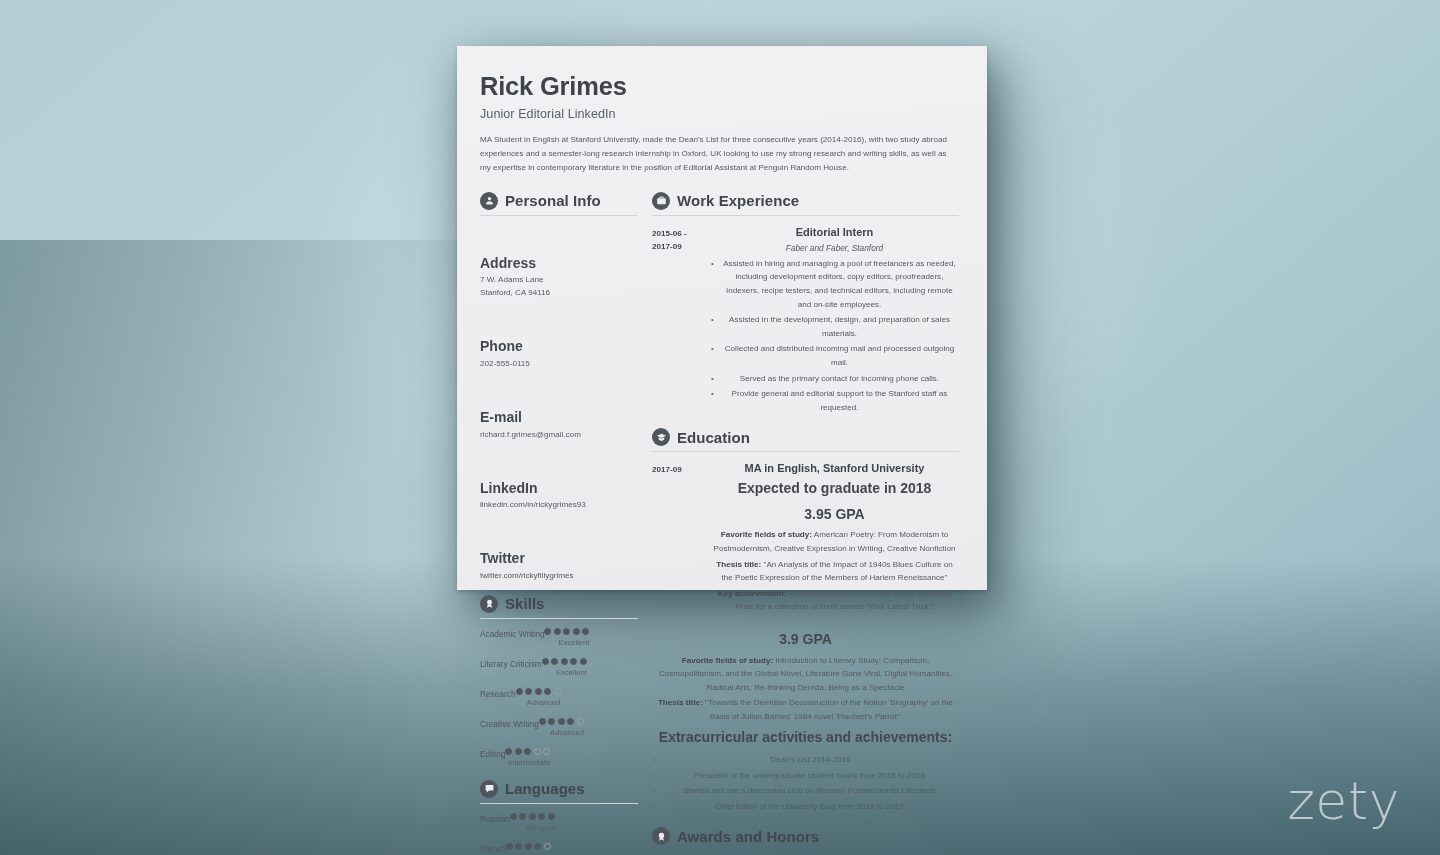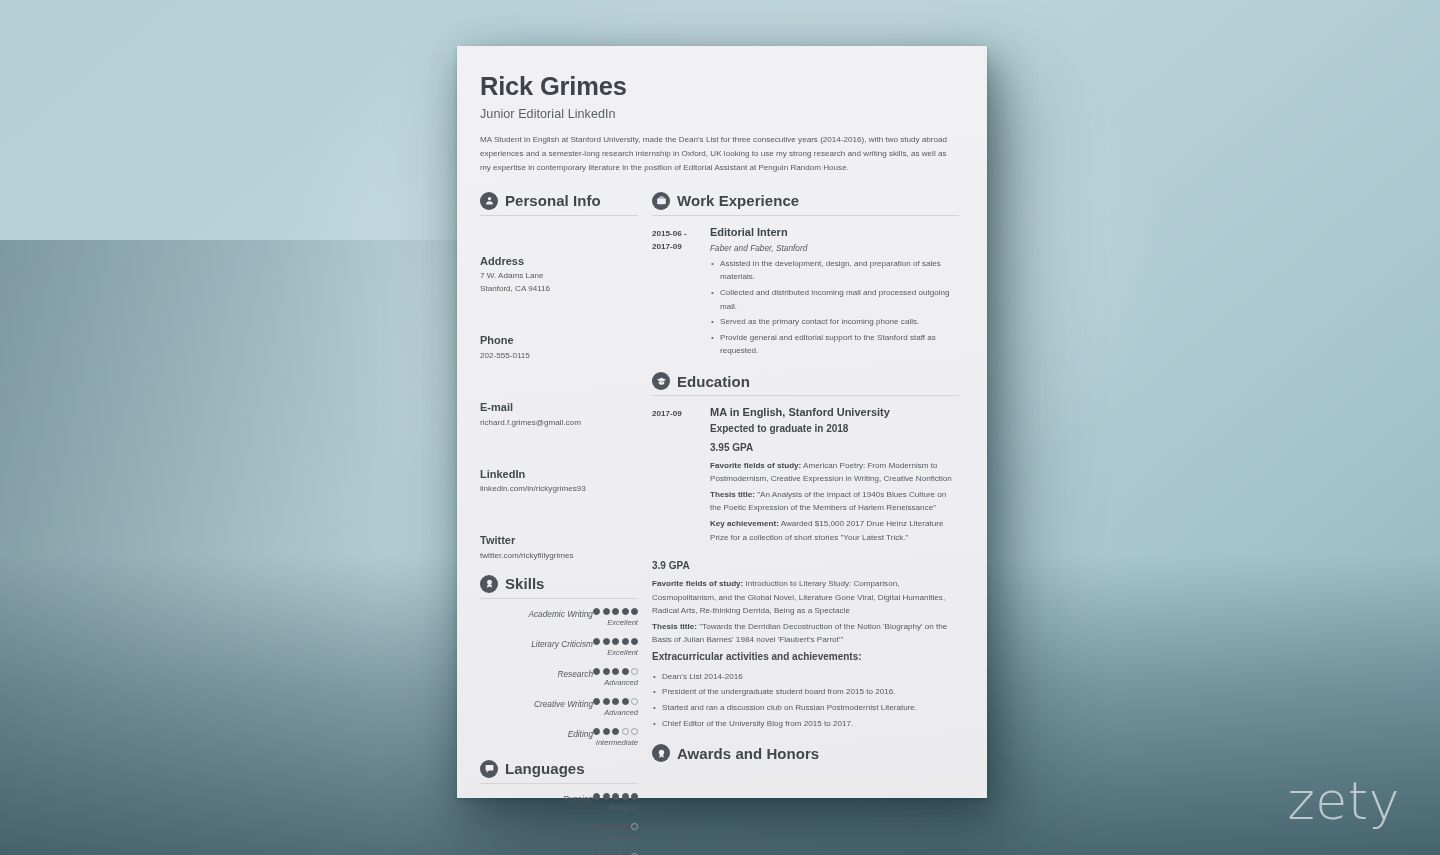--- a/index.html
+++ b/index.html
@@ -35,21 +35,21 @@
     left: 0; top: 240px; bottom: 0; width: 560px;
     background: linear-gradient(100deg, rgba(31,62,72,0.38) 0%, rgba(31,62,72,0.0) 78%);
   }
 
   
   .paper {
     position: absolute;
     left: 457px;
     top: 46px;
     width: 530px;
-    height: 752px;
+    height: 544px;
     background: linear-gradient(175deg, #f1f1f3 0%, #eeeef0 55%, #ebebee 100%);
     box-shadow:
       0 2px 4px rgba(20,45,55,0.22),
       8px 14px 36px rgba(18,42,52,0.45),
       22px 34px 80px rgba(16,38,48,0.40);
     padding: 26px 28px 9px 23px;
     color: #4a4f55;
   }
 
   
@@ -108,39 +108,38 @@
   }
   .sec-rule {
     height: 1px;
     background: #d3d4d7;
     margin-bottom: 9px;
   }
 
   
   .pi-item { margin-bottom: 8px; }
   .pi-label {
-    font-size: 11px;
+    font-size: 14px;
     font-weight: bold;
     color: #43484e;
     margin-bottom: 2.5px;
     margin-top: 39px;
   }
   .pi-value {
     font-size: 8.1px;
     color: #55595f;
     line-height: 1.62;
   }
 
   
   .rate-row {
     display: flex;
-    justify-content: flex-end;
+    justify-content: flex-start;
     align-items: flex-start;
     margin-bottom: 11px;
-    font-style: italic;
   }
   .rate-name {
     font-size: 8.3px;
     color: #52565c;
     padding-top: 1px;
   }
   .rate-right { text-align: right; }
   .dots { display: flex; gap: 2.5px; justify-content: flex-end; }
   .dot {
     width: 7px; height: 7px;
@@ -159,42 +158,42 @@
   
   .entry { display: flex; margin-bottom: 12px; }
   .entry-date {
     width: 58px; flex: none;
     font-size: 8.1px;
     font-weight: bold;
     color: #43484e;
     line-height: 1.62;
     padding-top: 2px;
   }
-  .entry-body { flex: 1; }
+  .entry-body { flex: 1; text-align: center; }
   .entry-title {
     font-size: 11px;
     font-weight: bold;
     color: #3f444a;
     line-height: 1.28;
   }
   .entry-sub {
     font-size: 8.3px;
     font-style: italic;
     color: #54585e;
     margin-top: 4px;
   }
   .entry-line {
     font-size: 8.1px;
     color: #55595f;
     line-height: 1.68;
     margin-top: 2px;
   }
   .entry-line b { color: #43484e; font-weight: bold; }
   .entry-strong {
-    font-size: 10px;
+    font-size: 14px;
     font-weight: bold;
     color: #43484e;
     line-height: 1.68;
     margin-top: 2px;
   }
   ul.bullets {
     list-style: none;
     margin-top: 4px;
   }
   ul.bullets li {
@@ -443,20 +442,21 @@
           <span class="sec-title">Work Experience</span>
         </div>
         <div class="sec-rule"></div>
         <div id="work-list">
             <div class="entry">
               <div class="entry-date">2015-06 -<br>2017-09</div>
               <div class="entry-body">
                 <div class="entry-title">Editorial Intern</div>
                 <div class="entry-sub">Faber and Faber, Stanford</div>
                 <ul class="bullets">
+                  <li>Assisted in hiring and managing a pool of freelancers as needed, including development editors, copy editors, proofreaders, indexers, recipe testers, and technical editors, including remote and on-site employees.</li>
                   <li>Assisted in the development, design, and preparation of sales materials.</li>
                   <li>Collected and distributed incoming mail and processed outgoing mail.</li>
                   <li>Served as the primary contact for incoming phone calls.</li>
                   <li>Provide general and editorial support to the Stanford staff as requested.</li>
                 </ul>
               </div>
             </div>
           </div>
       </div>
 

